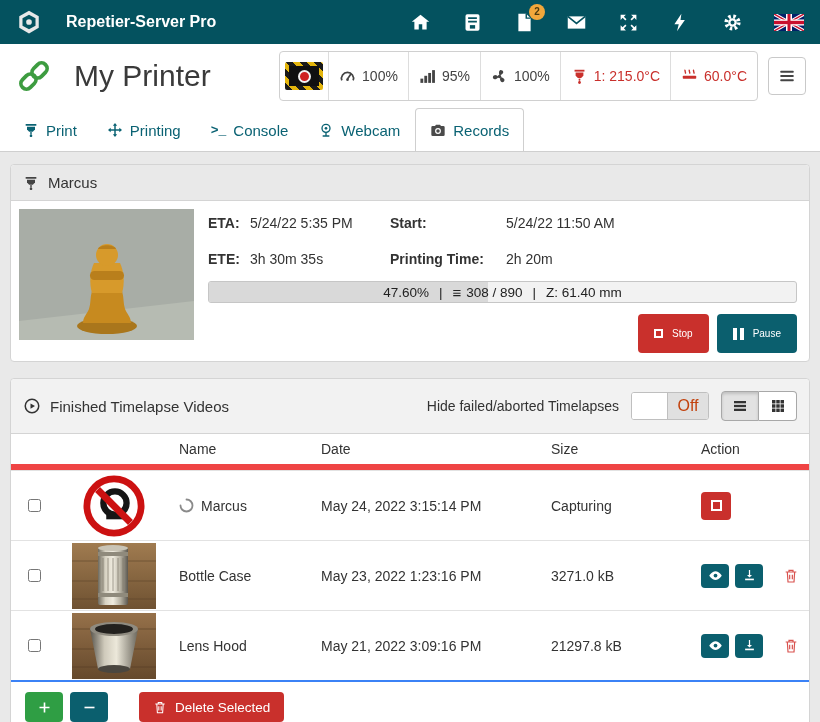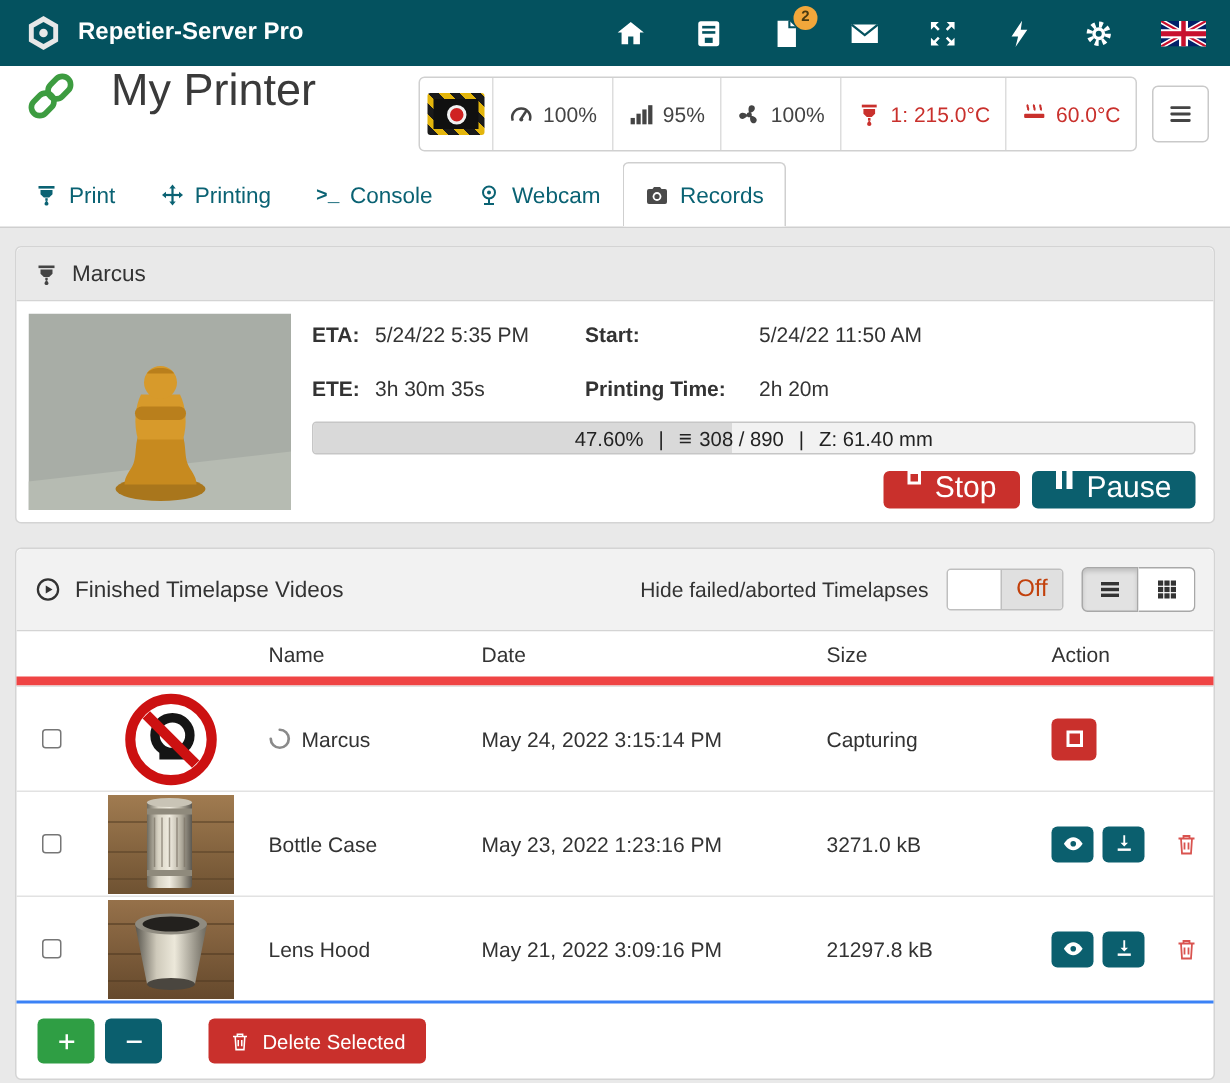--- a/index.html
+++ b/index.html
@@ -5,32 +5,32 @@
   :root{
     --navy:#04525f; --teal:#0a6273; --teal-btn:#0b5f6e; --red:#c9302c; --green:#2f9e44;
     --border:#d4d4d4; --txt:#333;
   }
   *{box-sizing:border-box;margin:0;padding:0}
   body{width:820px;height:722px;font-family:"Liberation Sans",sans-serif;background:#e9e9e9;color:var(--txt);overflow:hidden}
   svg{display:block}
 
   
   .navbar{height:44px;background:var(--navy);display:flex;align-items:center;padding:0 16px;color:#fff}
-  .brand{display:flex;align-items:center;gap:10px;cursor:pointer}
+  .brand{display:flex;align-items:center;gap:24px;cursor:pointer}
   .brand-title{font-size:16px;font-weight:bold}
   .logo{width:26px;height:26px}
   .nav-icons{margin-left:auto;display:flex;align-items:center;gap:31px}
   .nav-icon{width:21px;height:21px;position:relative;color:#fff;cursor:pointer}
   .nav-icon svg{width:100%;height:100%}
   .nav-badge{position:absolute;top:-8px;right:-10px;width:16px;height:16px;border-radius:50%;background:#f2a73b;color:#4a3a10;font-size:10px;font-weight:bold;display:flex;align-items:center;justify-content:center}
   .flag-wrap{width:30px;height:17px}
   .flag-wrap svg{width:100%;height:100%}
 
   
-  .printer-header{background:#fff;display:flex;padding:0 14px;height:64px}
+  .printer-header{background:#fff;display:flex;align-items:center;padding:0 14px;height:64px}
   .link-icon{width:40px;height:40px;color:#3d9c40}
   .link-icon svg{width:100%;height:100%}
   .printer-title{font-size:30px;font-weight:500;color:#3a3a3a;margin-left:20px;white-space:nowrap}
   .status-wrap{margin-left:auto;display:flex;align-items:center;gap:10px}
   .status-group{display:flex;align-items:stretch;border:1px solid #d0d0d0;border-radius:4px;height:50px;background:#fff;overflow:hidden}
   .status-seg{display:flex;align-items:center;gap:6px;padding:0 10px;border-left:1px solid #ddd;font-size:14px;color:#444;cursor:pointer;white-space:nowrap}
   .status-seg:first-child{border-left:none;padding:0 5px}
   .status-seg.temp{color:var(--red)}
   .seg-icon{width:17px;height:17px}
   .seg-icon svg{width:100%;height:100%}
@@ -58,21 +58,21 @@
   .thumb-big{width:175px;height:131px;flex:0 0 auto}
   .thumb-big svg{width:100%;height:100%}
   .print-info{flex:1;display:flex;flex-direction:column;padding:4px 4px 0 0}
   .info-grid{display:grid;grid-template-columns:42px 140px 116px auto;row-gap:16px;font-size:14px;line-height:20px}
   .lbl{font-weight:bold}
   .progress{position:relative;height:22px;border:1px solid #c6c6c6;background:#f2f2f2;border-radius:3px;margin-top:12px;overflow:hidden}
   .progress-fill{position:absolute;left:0;top:0;bottom:0;width:47.6%;background:#d9d9d9}
   .progress-text{position:absolute;inset:0;display:flex;align-items:center;justify-content:center;gap:10px;font-size:13.5px;color:#222}
   .layers-glyph{font-size:15px;margin-right:-5px}
   .print-actions{margin-top:11px;display:flex;justify-content:flex-end;gap:8px}
-  .btn{display:inline-flex;align-items:flex-start;gap:9px;border:none;border-radius:4px;font-size:20px;color:#fff;padding:0 16px;height:25px;cursor:pointer;font-family:inherit}
+  .btn{display:inline-flex;align-items:center;gap:9px;border:none;border-radius:4px;font-size:10px;color:#fff;padding:0 16px;height:39px;cursor:pointer;font-family:inherit}
   .btn-red{background:var(--red)}
   .btn-teal{background:var(--teal-btn)}
   .stop-sq{width:9px;height:9px;border:2px solid #fff;display:inline-block}
   .pause-bars{display:inline-flex;gap:3px}
   .pause-bars i{display:block;width:4px;height:12px;background:#fff}
 
   
   .tl-card{margin-top:16px}
   .tl-header{display:flex;align-items:center;padding:12px;background:#f2f2f2;border-bottom:1px solid var(--border);border-radius:4px 4px 0 0}
   .tl-title{display:flex;align-items:center;gap:9px;font-size:15px}

